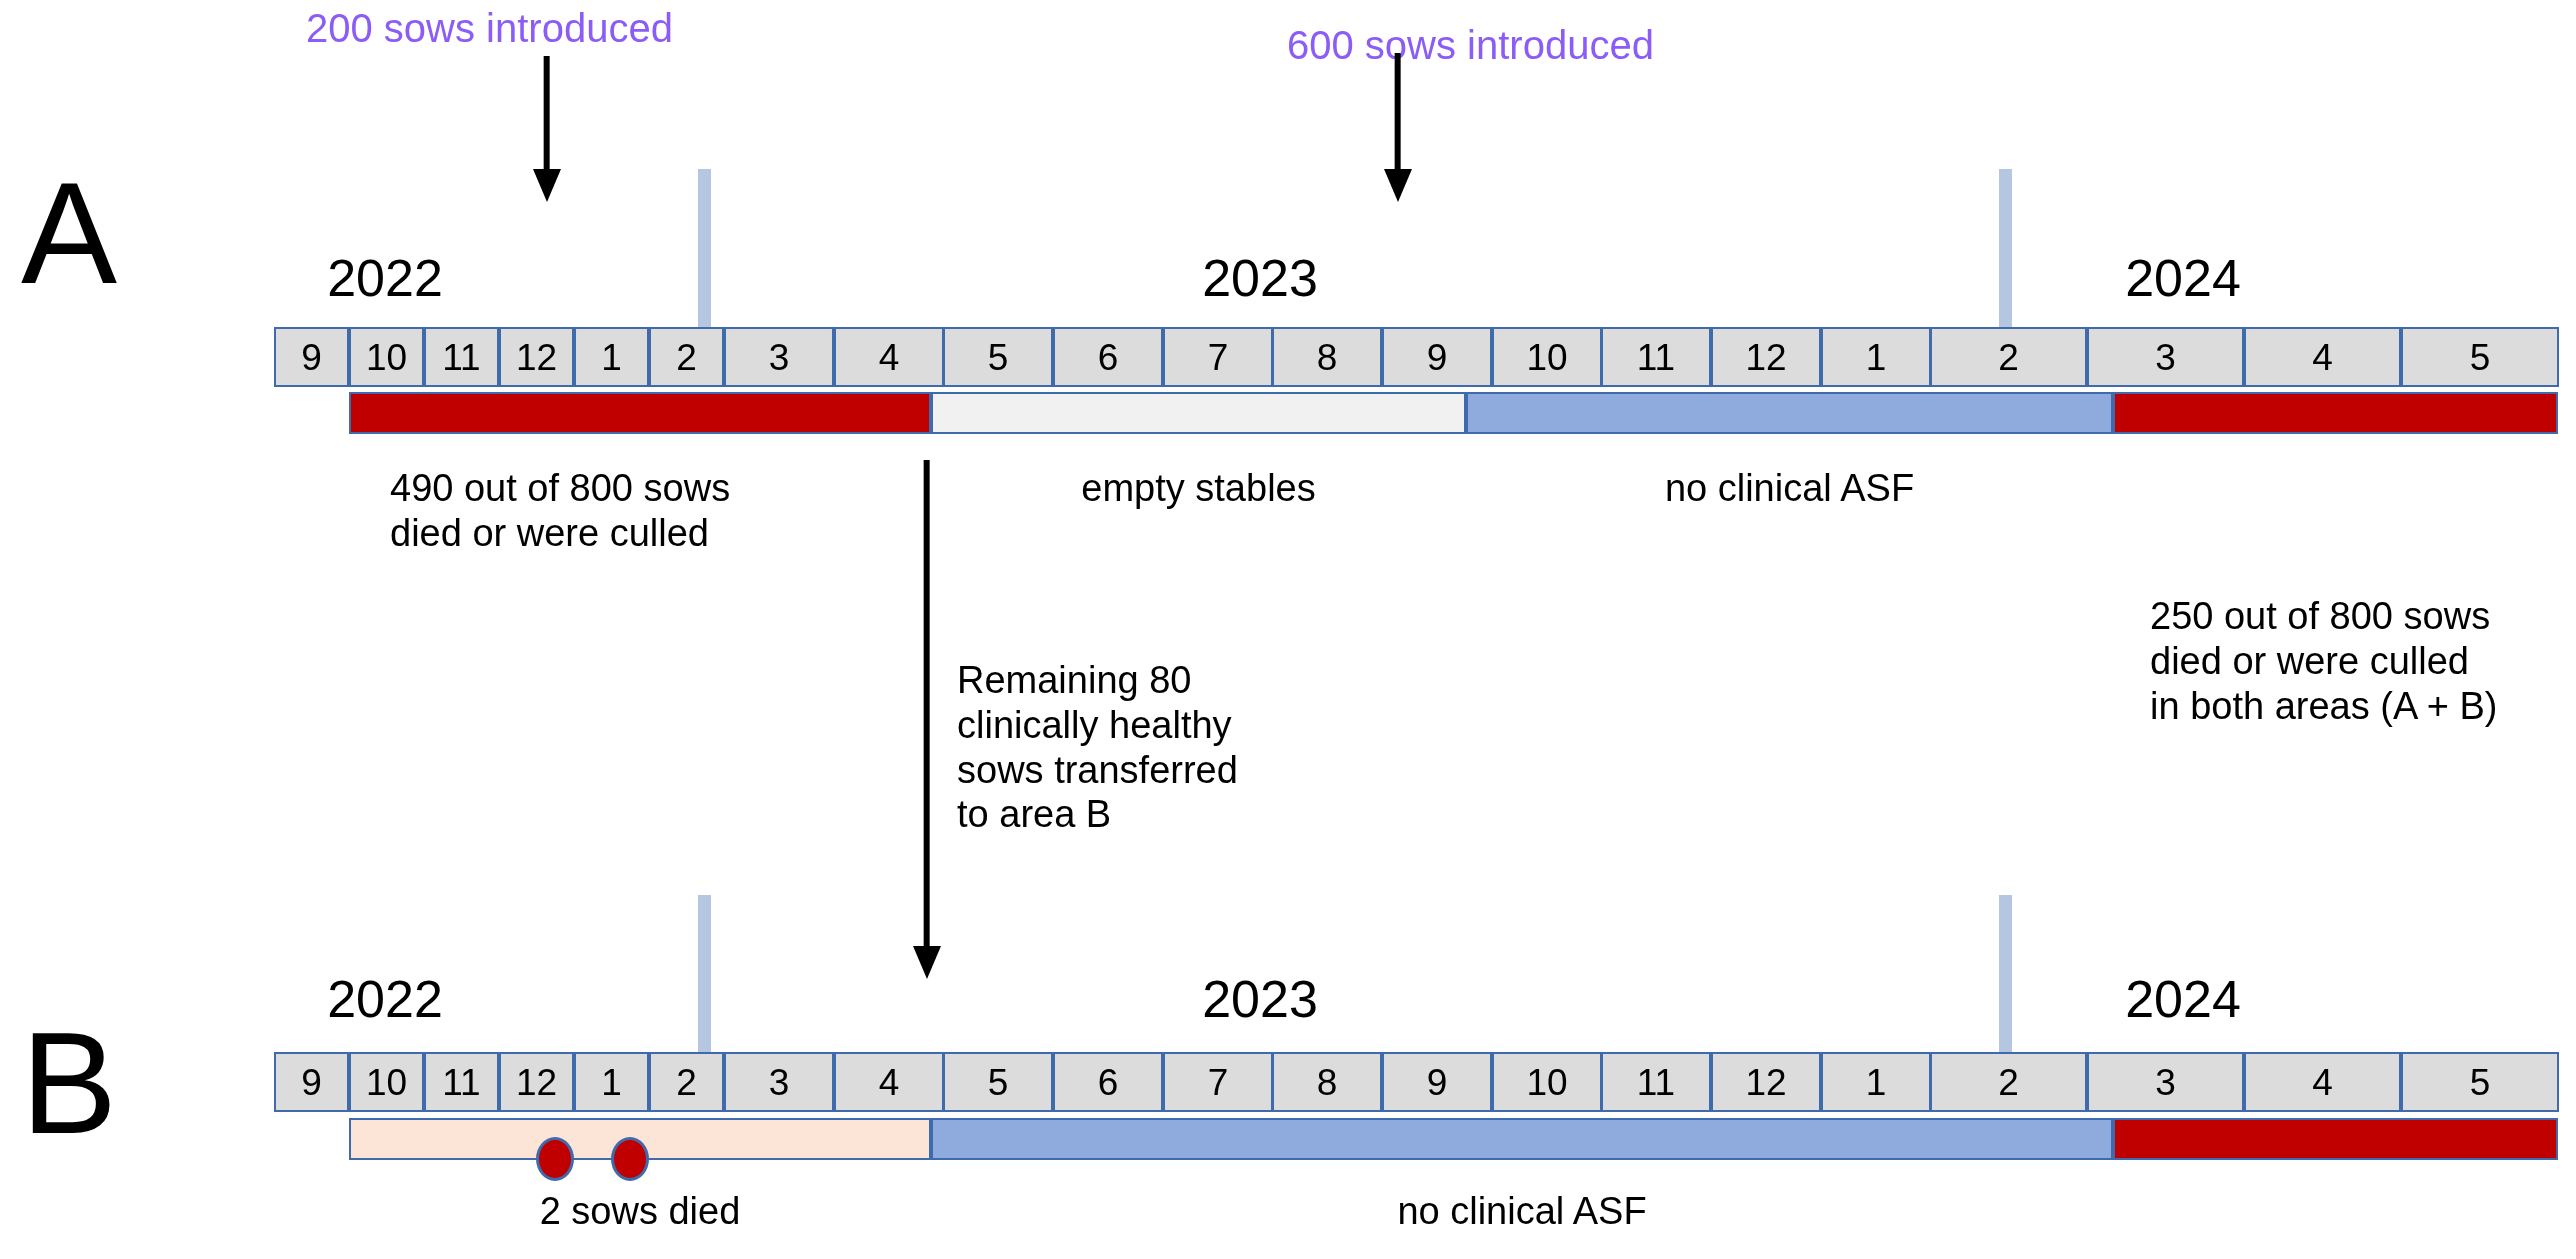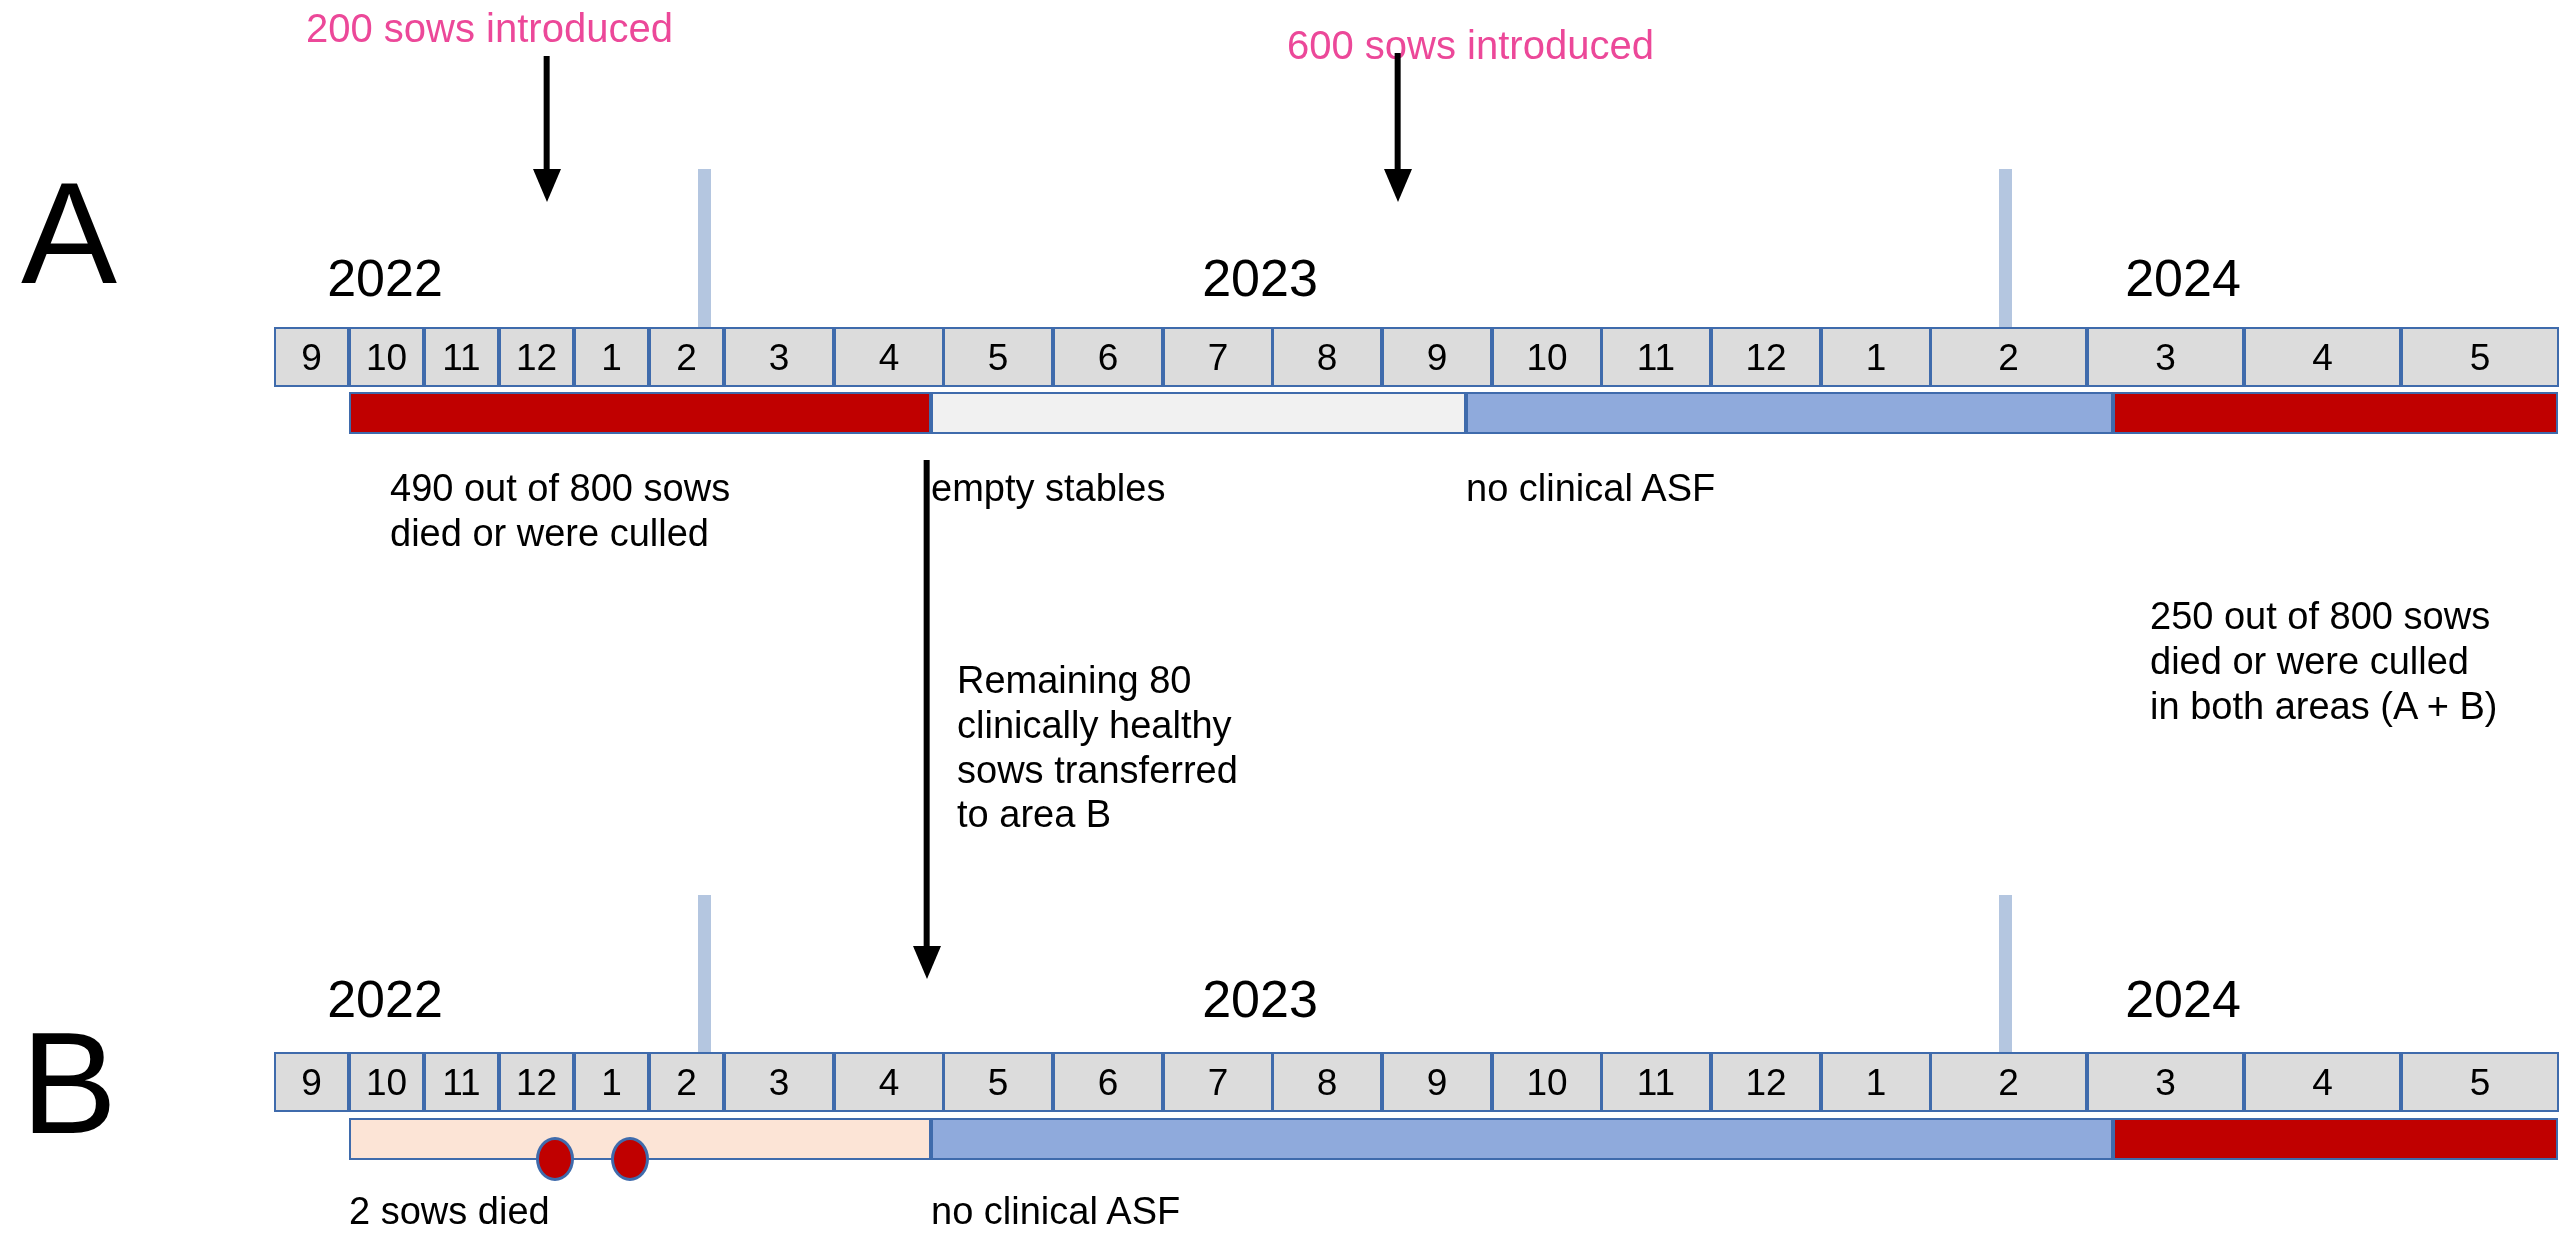--- a/index.html
+++ b/index.html
@@ -44,25 +44,25 @@
   .dot{
     position:absolute;width:38px;height:44px;border-radius:50%;
     background:#c00000;border:3.8px solid #3f6bac;box-sizing:border-box;
   }
 
   
   .caption{
     position:absolute;font-size:38px;line-height:1.18;color:#000;
     white-space:pre-line;
   }
-  .caption.center{text-align:left;}
+  .caption.center{text-align:center;}
 
   
   .annot{
-    position:absolute;font-size:40px;line-height:1;color:#ec4899;white-space:nowrap;
+    position:absolute;font-size:40px;line-height:1;color:#8b5cf6;white-space:nowrap;
   }
 
   
   .arrow{position:absolute;}
   .arrow .shaft{
     position:absolute;left:50%;top:0;transform:translateX(-50%);
     width:6.7px;background:#000;
   }
   .arrow .head{
     position:absolute;left:50%;bottom:0;transform:translateX(-50%);

